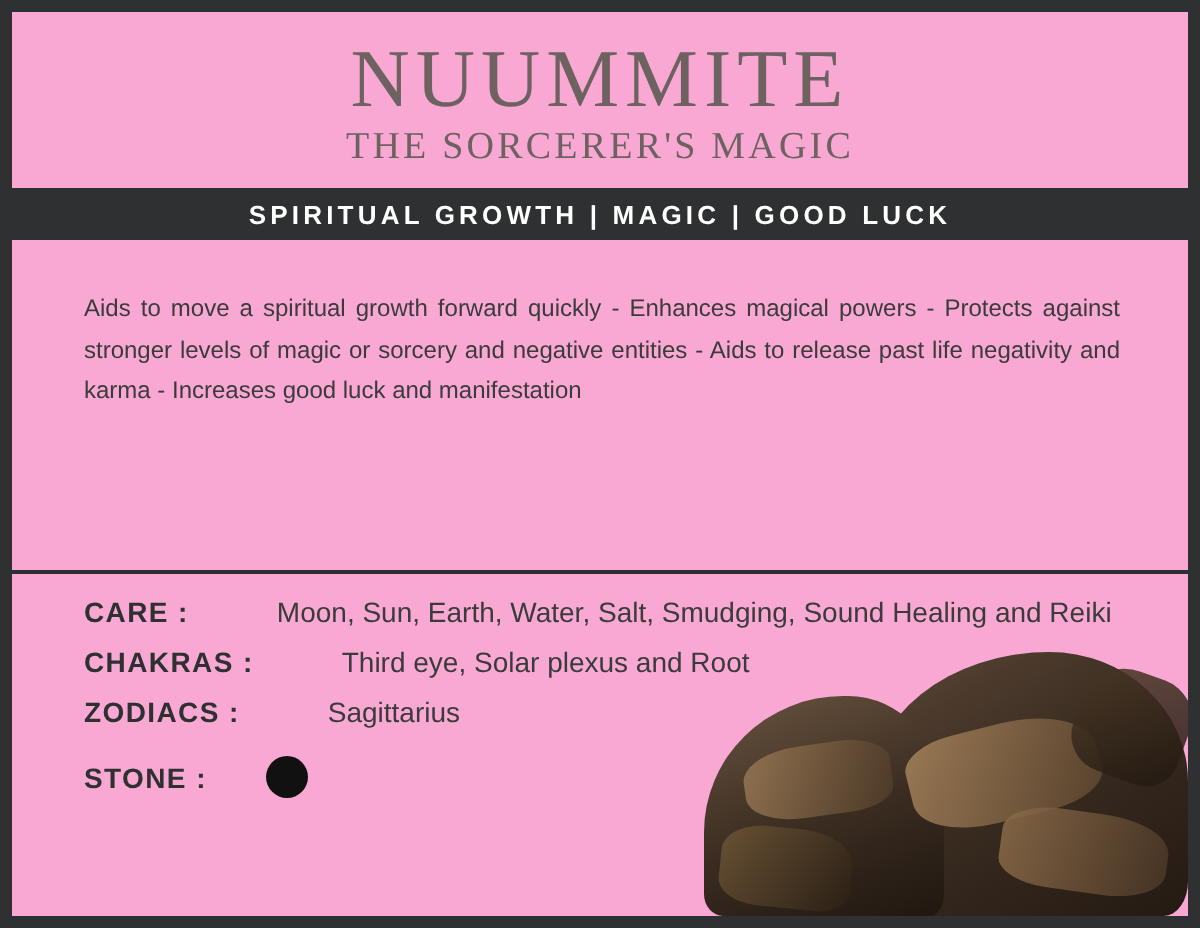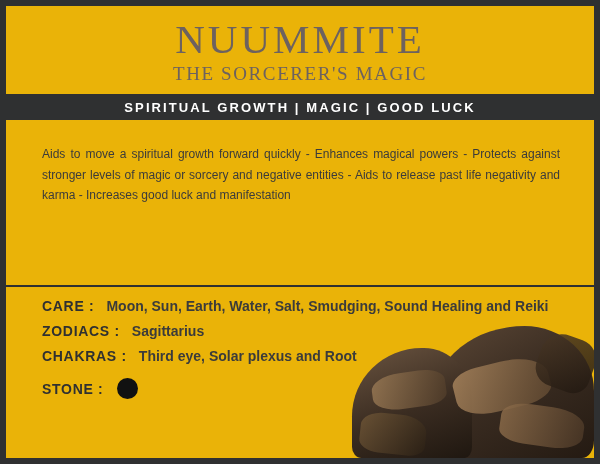--- a/index.html
+++ b/index.html
@@ -12,21 +12,21 @@
     height: 464px;
     font-family: "Liberation Sans", sans-serif;
     overflow: hidden;
   }
   .card {
     position: relative;
     width: 600px;
     height: 464px;
     box-sizing: border-box;
     border: 6px solid #2f3031;
-    background: #eab308;
+    background: #f9a8d4;
     overflow: hidden;
   }
   
   .header {
     padding-top: 12px;
     text-align: center;
   }
   .title {
     font-family: "Liberation Serif", serif;
     font-size: 41px;
@@ -80,32 +80,32 @@
     position: absolute;
     left: 36px;
     top: 292px;
     right: 0;
   }
   .prop-row {
     display: flex;
     align-items: baseline;
     margin-bottom: 9px;
     white-space: nowrap;
+    gap: 16px;
   }
   .prop-label {
     font-size: 14px;
     font-weight: bold;
     color: #2f3031;
     letter-spacing: 0.7px;
   }
   .prop-value {
     font-size: 14px;
     color: #3b3b3b;
-    margin-left: 12px;
-    font-weight: bold;
+    margin-left: 28px;
   }
   .swatch {
     display: inline-block;
     width: 21px;
     height: 21px;
     border-radius: 50%;
     margin-left: 14px;
     position: relative;
     top: 5px;
   }
@@ -197,27 +197,27 @@
   <div class="divider" style="background: rgb(47, 48, 49);"></div>
 
   <div class="props">
 
     <div class="prop-row">
       <span class="prop-label">CARE :</span>
       <span class="prop-value">Moon, Sun, Earth, Water, Salt, Smudging, Sound Healing and Reiki</span>
     </div>
 
     <div class="prop-row">
+      <span class="prop-label">CHAKRAS :</span>
+      <span class="prop-value">Third eye, Solar plexus and Root</span>
+    </div>
+
+    <div class="prop-row">
       <span class="prop-label">ZODIACS :</span>
       <span class="prop-value">Sagittarius</span>
-    </div>
-
-    <div class="prop-row">
-      <span class="prop-label">CHAKRAS :</span>
-      <span class="prop-value">Third eye, Solar plexus and Root</span>
     </div>
 
 
     <div class="prop-row">
       <span class="prop-label">STONE :</span>
       <span class="swatch" style="background: rgb(17, 17, 17);"></span>
     </div>
 
   </div>
 

